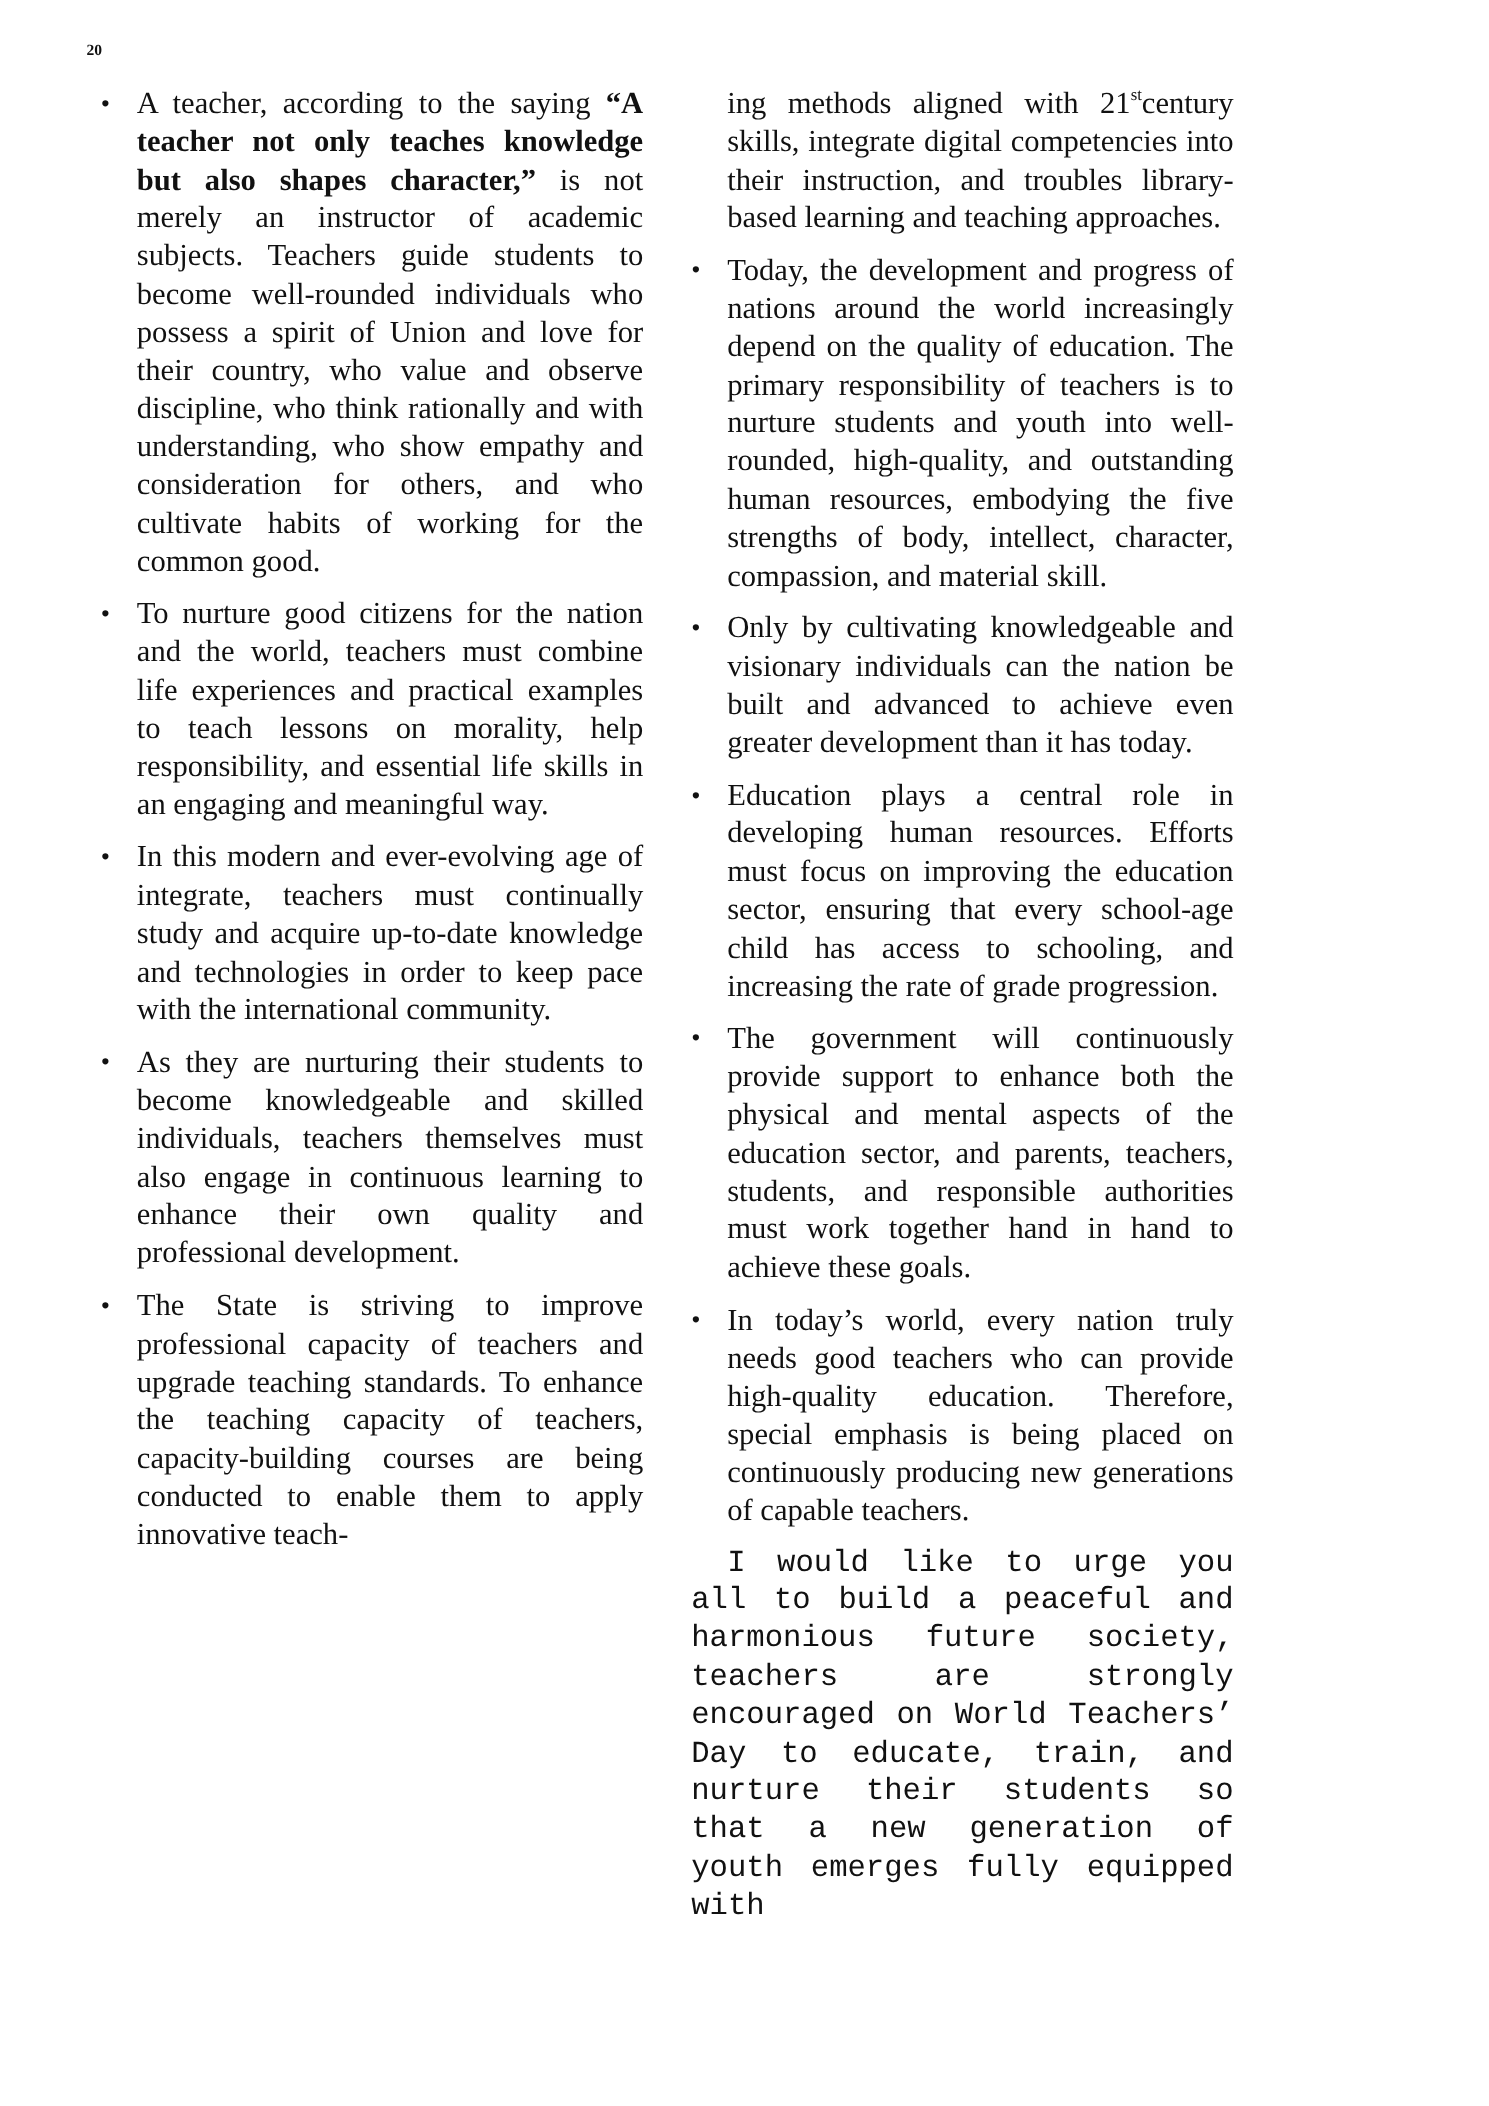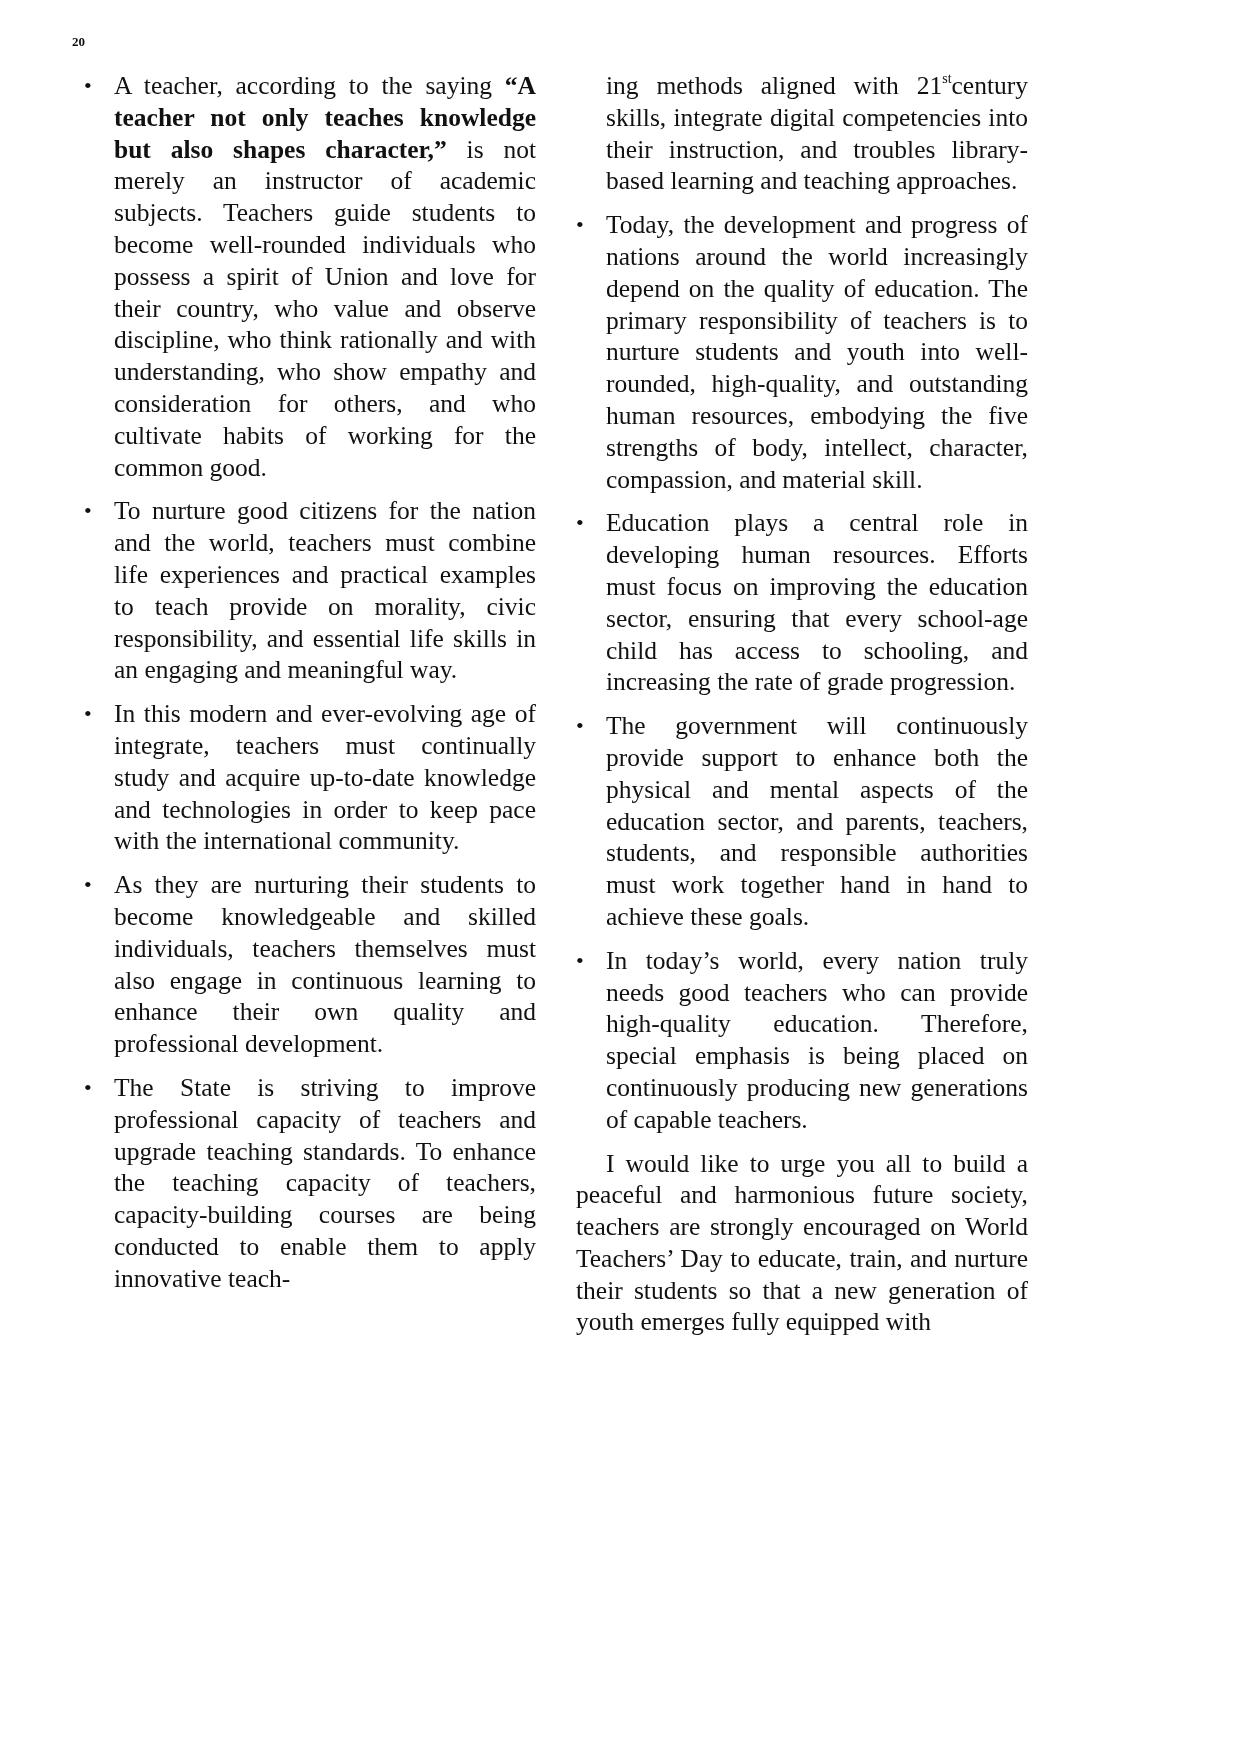--- a/index.html
+++ b/index.html
@@ -16,46 +16,47 @@
     position: absolute; top: 70px;
     font-size: 25.5px; line-height: 31.8px;
   }
   .col.left { left: 84px; width: 452px; }
   .col.right { left: 576px; width: 452px; }
   .para {
     text-align: justify; margin: 0 0 12px 0;
     padding-left: 30px;
   }
   .para.cont { padding-left: 30px; }
-  .para.plain { padding-left: 0; text-indent: 30px; margin-top: 0; }
+  .para.plain { padding-left: 0; text-indent: 30px; margin-top: 0; font-family: Liberation Mono, monospace; }
   .bullet { position: relative; }
   .bullet::before {
     content: "\2022"; position: absolute; left: 0; top: 0;
     font-size: 22px;
   }
   sup { font-size: 14px; line-height: 0; vertical-align: 11px; }
   b { font-weight: bold; }
 </style>
 </head>
 <body>
 
 <div class="page-number">20</div>
 
 <div class="col left">
 
   <p class="para bullet"><span>A teacher, according to the saying </span><b>“A teacher not only teaches knowledge but also shapes character,”</b><span> is not merely an instructor of academic subjects. Teachers guide students to become well-rounded individuals who possess a spirit of Union and love for their country, who value and observe discipline, who think rationally and with understanding, who show empathy and consideration for others, and who cultivate habits of working for the common good.</span></p>
 
-  <p class="para bullet">To nurture good citizens for the nation and the world, teachers must combine life experiences and practical examples to teach provide on morality, civic responsibility, and essential life skills in an engaging and meaningful way.</p>
+  <p class="para bullet">To nurture good citizens for the nation and the world, teachers must combine life experiences and practical examples to teach lessons on morality, help responsibility, and essential life skills in an engaging and meaningful way.</p>
   <p class="para bullet">In this modern and ever-evolving age of integrate, teachers must continually study and acquire up-to-date knowledge and technologies in order to keep pace with the international community.</p>
   <p class="para bullet">As they are nurturing their students to become knowledgeable and skilled individuals, teachers themselves must also engage in continuous learning to enhance their own quality and professional development.</p>
   <p class="para bullet">The State is striving to improve professional capacity of teachers and upgrade teaching standards. To enhance the teaching capacity of teachers, capacity-building courses are being conducted to enable them to apply innovative teach-</p>
 </div>
 
 <div class="col right">
   <p class="para cont"><span>ing methods aligned with 21</span><sup>st</sup><span>century skills, integrate digital competencies into their instruction, and troubles library-based learning and teaching approaches.</span></p>
 
   <p class="para bullet">Today, the development and progress of nations around the world increasingly depend on the quality of education. The primary responsibility of teachers is to nurture students and youth into well-rounded, high-quality, and outstanding human resources, embodying the five strengths of body, intellect, character, compassion, and material skill.</p>
+  <p class="para bullet">Only by cultivating knowledgeable and visionary individuals can the nation be built and advanced to achieve even greater development than it has today.</p>
   <p class="para bullet">Education plays a central role in developing human resources. Efforts must focus on improving the education sector, ensuring that every school-age child has access to schooling, and increasing the rate of grade progression.</p>
   <p class="para bullet">The government will continuously provide support to enhance both the physical and mental aspects of the education sector, and parents, teachers, students, and responsible authorities must work together hand in hand to achieve these goals.</p>
   <p class="para bullet">In today’s world, every nation truly needs good teachers who can provide high-quality education. Therefore, special emphasis is being placed on continuously producing new generations of capable teachers.</p>
 
   <p class="para plain">I would like to urge you all to build a peaceful and harmonious future society, teachers are strongly encouraged on World Teachers’ Day to educate, train, and nurture their students so that a new generation of youth emerges fully equipped with</p>
 </div>
 
 </body></html>

